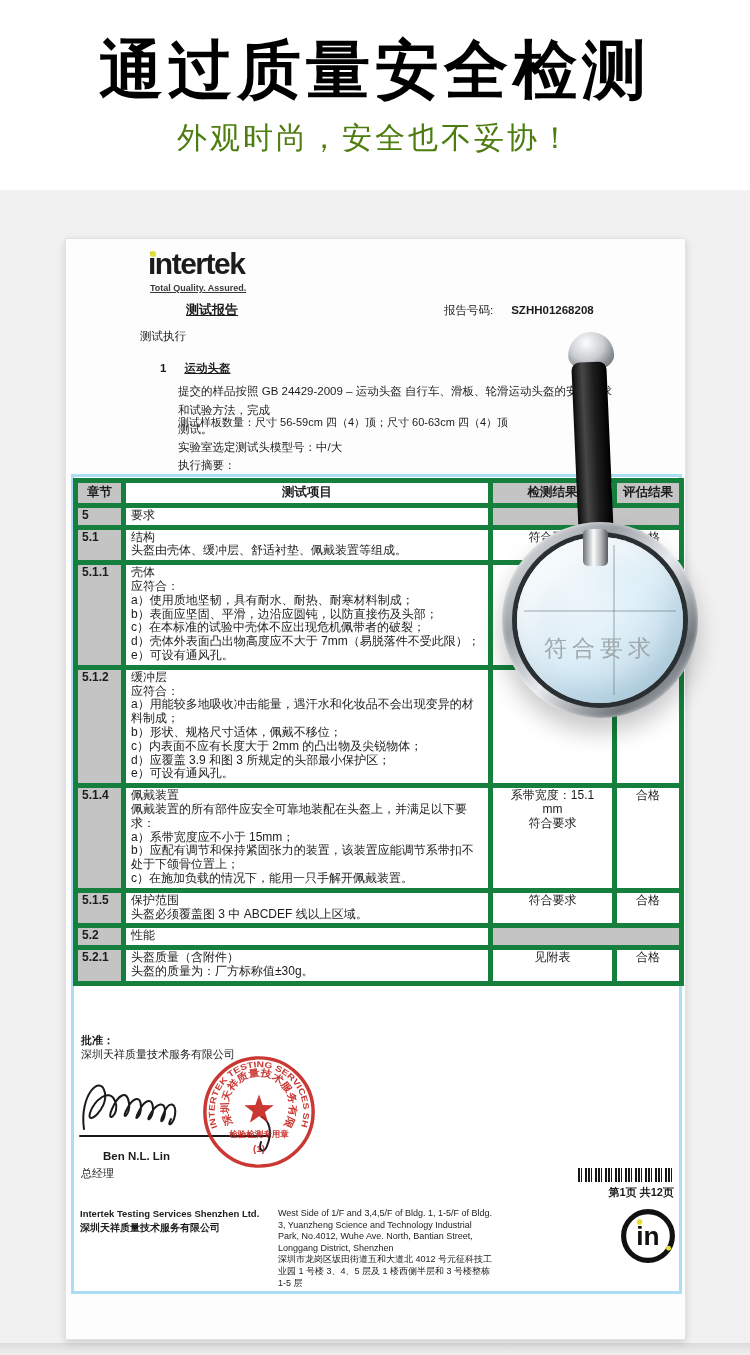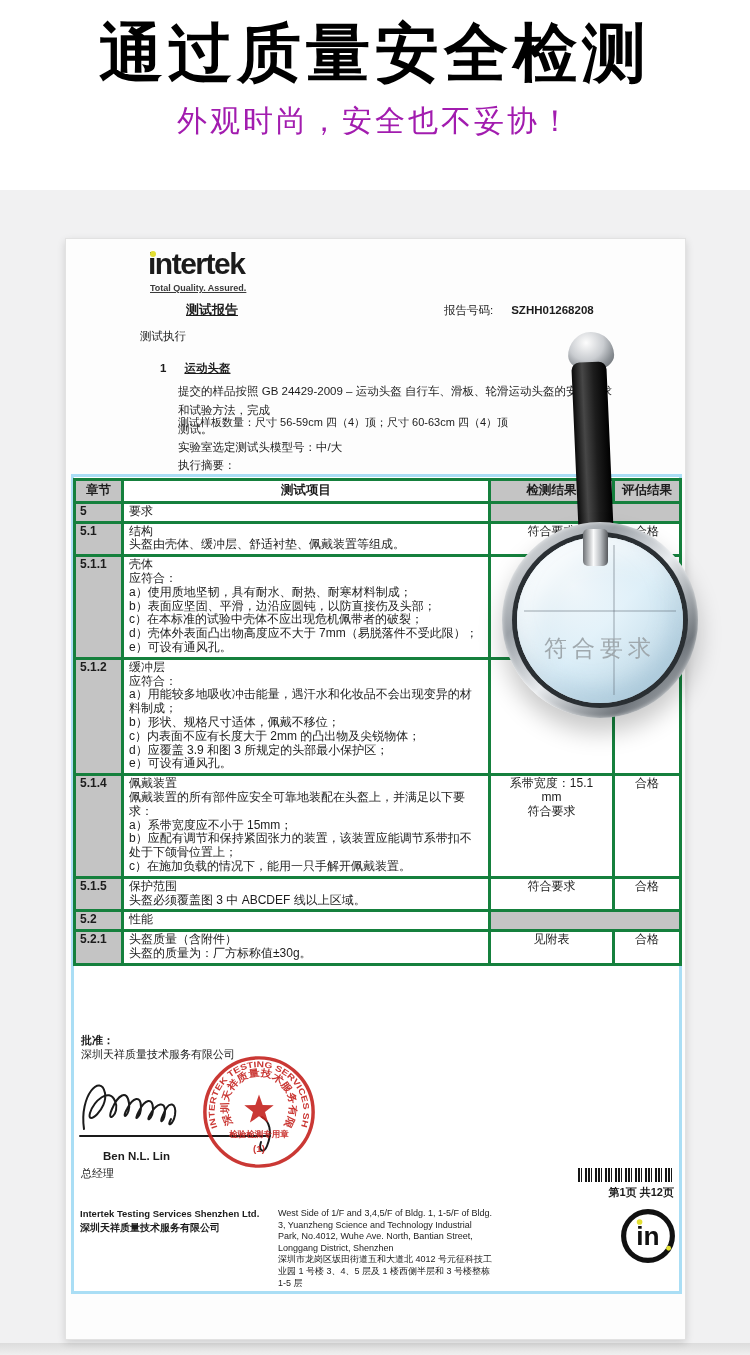--- a/index.html
+++ b/index.html
@@ -2,22 +2,22 @@
 <html><head>
 <meta charset="utf-8">
 <style>
   * { margin:0; padding:0; box-sizing:border-box; }
   html,body { width:750px; }
   body { font-family:"Liberation Sans","DejaVu Sans",sans-serif; background:#fff; }
   .page { position:relative; width:750px; height:1355px; overflow:hidden; background:#fff; }
 
   
   .hero { position:absolute; left:0; top:0; width:750px; height:190px; background:#ffffff; text-align:center; }
-  .hero-title { padding-top:20px; font-size:64px; line-height:1.05; font-weight:800; letter-spacing:5px; color:#000; }
-  .hero-sub { margin-top:14px; font-size:30px; font-weight:400; letter-spacing:3px; color:#a21caf; }
+  .hero-title { padding-top:37px; font-size:64px; line-height:1.05; font-weight:800; letter-spacing:5px; color:#000; }
+  .hero-sub { margin-top:14px; font-size:30px; font-weight:400; letter-spacing:3px; color:#4d7c0f; }
 
   
   .backdrop { position:absolute; left:0; top:190px; width:750px; height:1165px; background:#f1f1f2; }
   .bottom-shade { position:absolute; left:0; top:1343px; width:750px; height:12px;
                   background:linear-gradient(180deg,#dcdcdc,#efefef); }
 
   
   .card { position:absolute; left:65px; top:238px; width:621px; height:1102px; background:#fdfdfd;
           border:1px solid #e2e2e2; box-shadow:0 3px 8px rgba(0,0,0,.14); }
   .card * { color:#1c1c1c; }
@@ -36,21 +36,21 @@
   .intro { position:absolute; left:112px; top:143px; width:436px; font-size:11.5px; line-height:19px; }
   .sample-line { position:absolute; left:112px; top:176px; font-size:11px; }
   .headform-line { position:absolute; left:112px; top:201px; font-size:11.5px; }
   .summary-label { position:absolute; left:112px; top:219px; font-size:11.5px; }
 
   
   .blue-frame { position:absolute; left:5px; top:235px; width:611px; height:820px; border:3px solid #aadef5; background:#fff; }
 
   
   table.report { position:absolute; left:7px; top:239px; width:606px; border-collapse:collapse; table-layout:fixed; }
-  table.report th, table.report td { border:3px solid #15803d; font-size:12px; line-height:13.8px; vertical-align:top; }
+  table.report th, table.report td { border:5px solid #15803d; font-size:12px; line-height:13.8px; vertical-align:top; }
   table.report th { font-size:12.5px; font-weight:700; text-align:center; padding:3px 2px; }
   th.gray, td.c-num, td.c-gray { background:#c4c4c4; }
   td.c-num { width:48px; font-weight:700; padding:1px 4px; }
   td.c-item { width:365px; padding:1px 5px 2px; }
   td.c-res { width:122px; text-align:center; padding:1px 3px; white-space:pre-line; }
   td.c-ver { width:66px; text-align:center; padding:1px 3px; }
   col.w-num{width:48px} col.w-item{width:367px} col.w-res{width:124px} col.w-ver{width:67px}
 
   
   .approve-label { position:absolute; left:15px; top:794px; font-size:11px; font-weight:700; }

